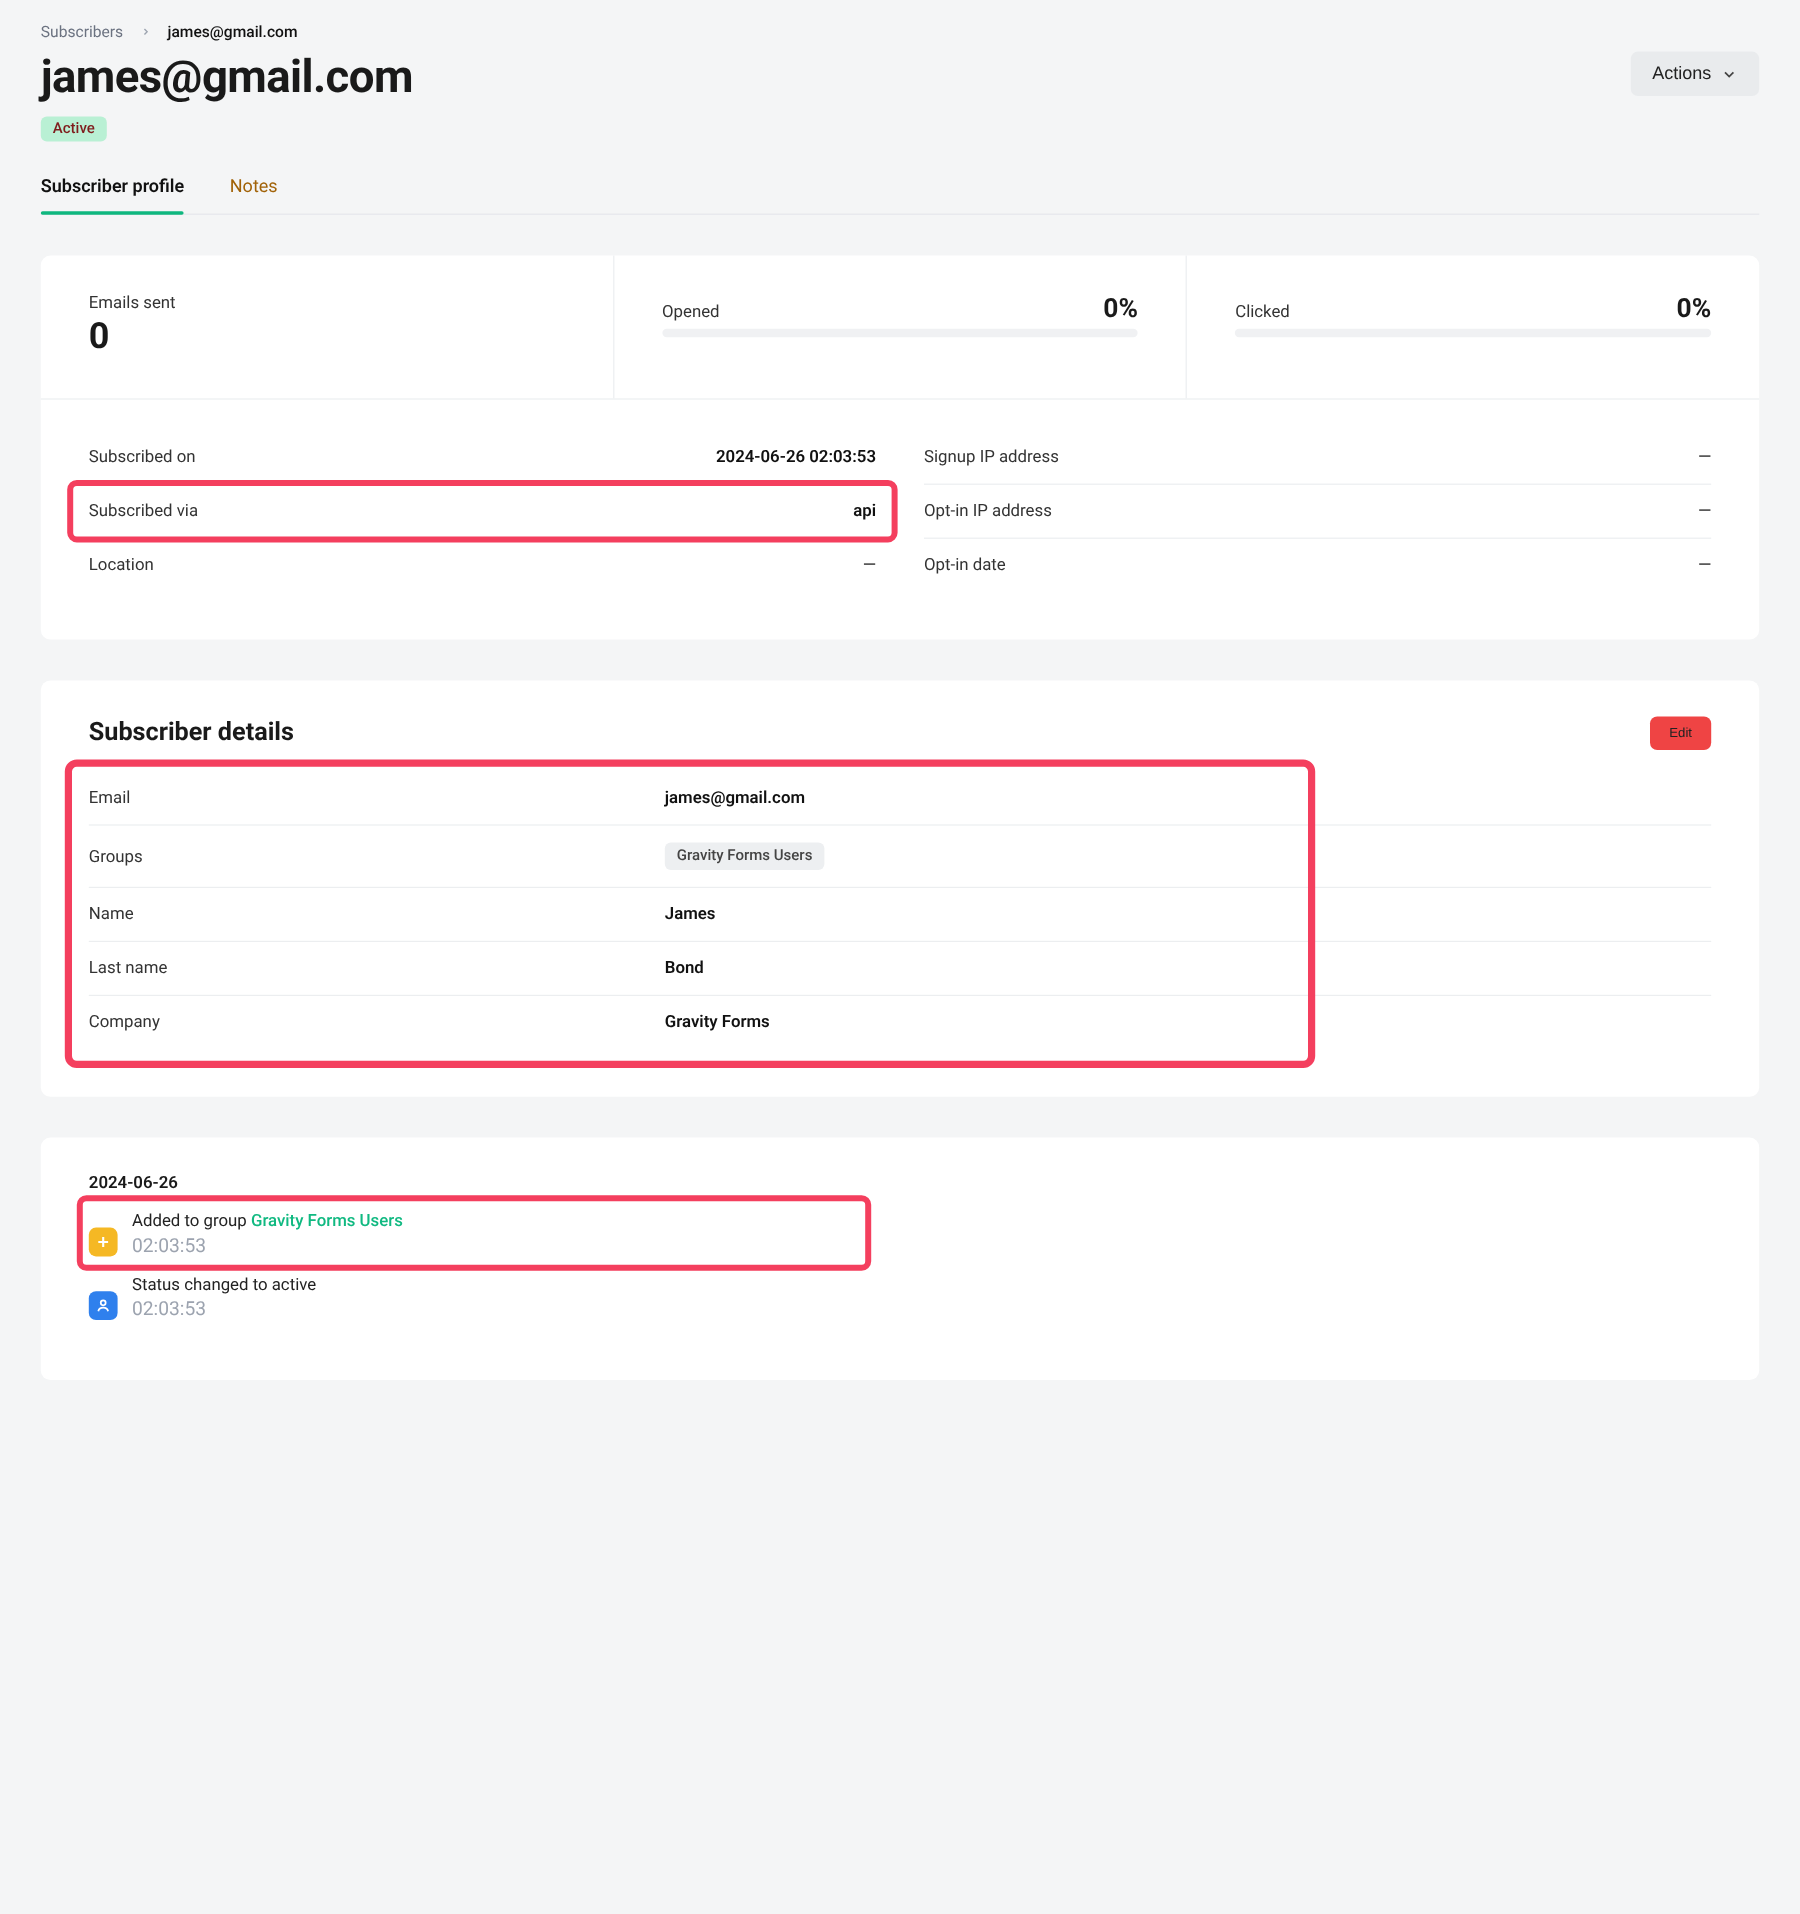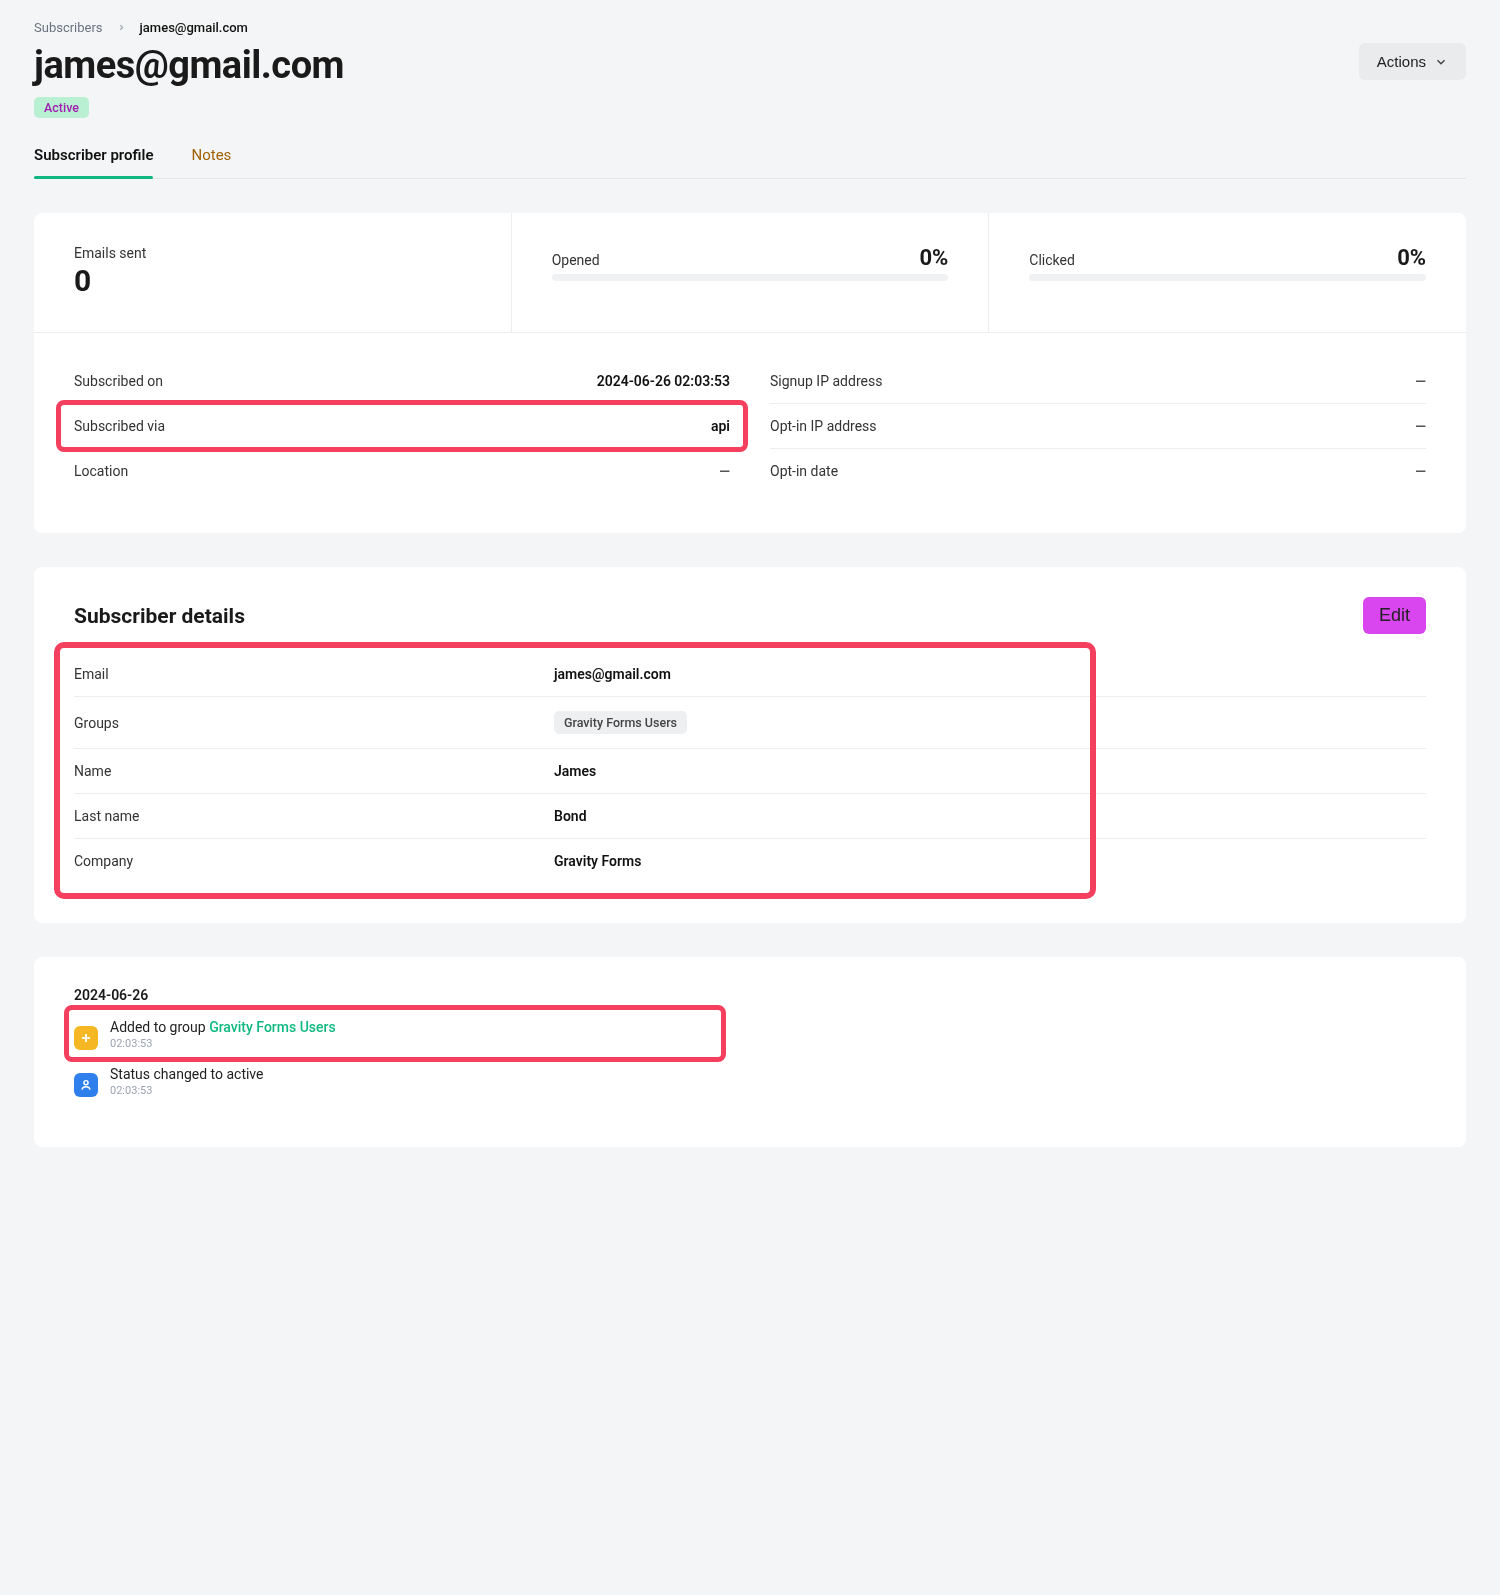--- a/index.html
+++ b/index.html
@@ -47,21 +47,21 @@
     font-size: 15px;
     font-weight: 500;
     color: #222;
     cursor: pointer;
   }
   .actions-btn svg { width: 14px; height: 14px; stroke: #444; }
   .status-badge {
     display: inline-block;
     margin-top: 10px;
     background: #b9f0d4;
-    color: #a21caf;
+    color: #7f1d1d;
     font-size: 12.5px;
     font-weight: 500;
     padding: 3px 10px;
     border-radius: 5px;
   }
   
   .tabs {
     display: flex;
     gap: 38px;
     margin-top: 28px;
@@ -154,25 +154,25 @@
   
   .details-card { padding: 30px 40px 40px 40px; position: relative; }
   .details-head {
     display: flex;
     justify-content: space-between;
     align-items: center;
     margin-bottom: 18px;
   }
   .details-title { font-size: 21px; font-weight: 700; }
   .edit-btn {
-    background: #d946ef;
+    background: #ef4444;
     border: none;
     border-radius: 6px;
     padding: 8px 16px;
-    font-size: 18px;
+    font-size: 11px;
     color: #222;
     cursor: pointer;
   }
   .details-body { position: relative; }
   .details-body::before {
     content: "";
     position: absolute;
     left: -20px; right: 330px; top: -10px; bottom: -16px;
     border: 6px solid #f43f5e;
     border-radius: 10px;
@@ -243,21 +243,21 @@
     align-items: center;
     justify-content: center;
     flex-shrink: 0;
     margin-top: 1px;
   }
   .aicon.plus { background: #f5b824; }
   .aicon.user { background: #2f80ed; }
   .aicon svg { width: 14px; height: 14px; }
   .abody .atext { font-size: 14px; color: #222; }
   .abody .atext .link { color: #10b981; font-weight: 500; }
-  .abody .atime { font-size: 11px; color: #9ca3af; margin-top: 2px; }
+  .abody .atime { font-size: 16px; color: #9ca3af; margin-top: 2px; }
 </style>
 </head>
 <body>
 
 <div class="page">
 
   <nav class="breadcrumb">
     <span class="link">Subscribers</span>
     <span class="chev">
       <svg width="9" height="9" viewBox="0 0 24 24" fill="none" stroke="currentColor" stroke-width="3">

